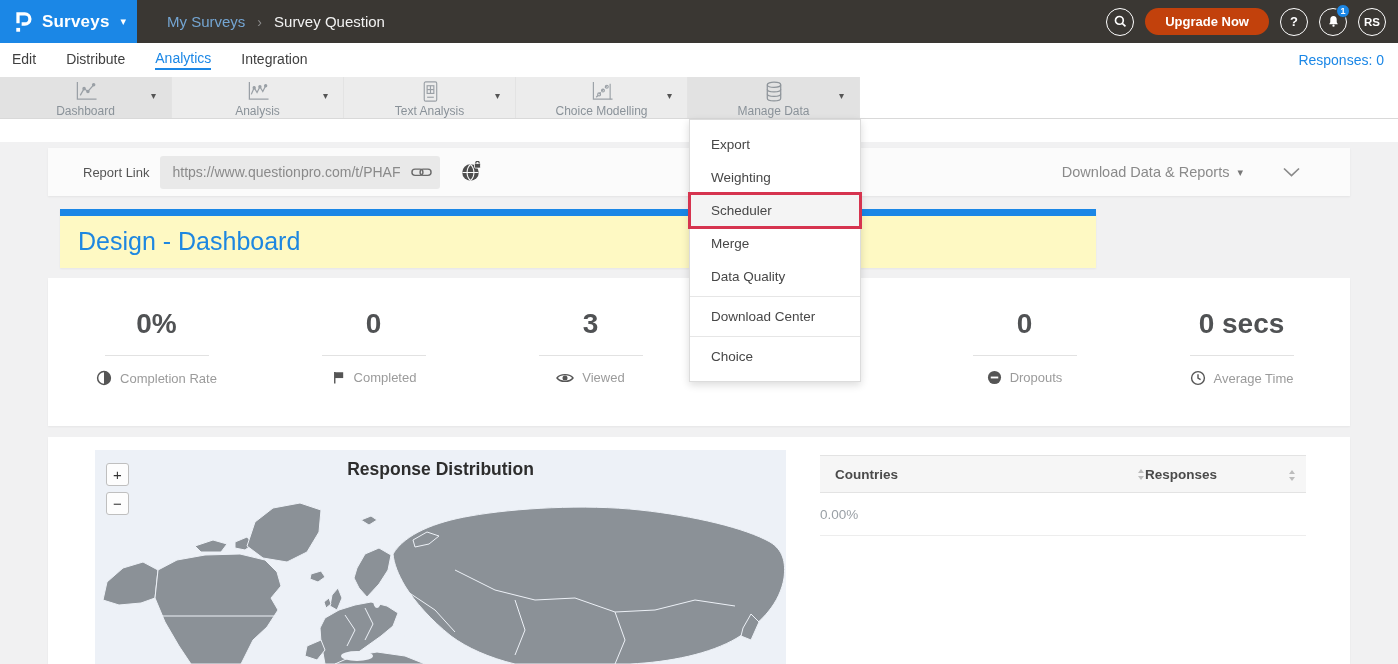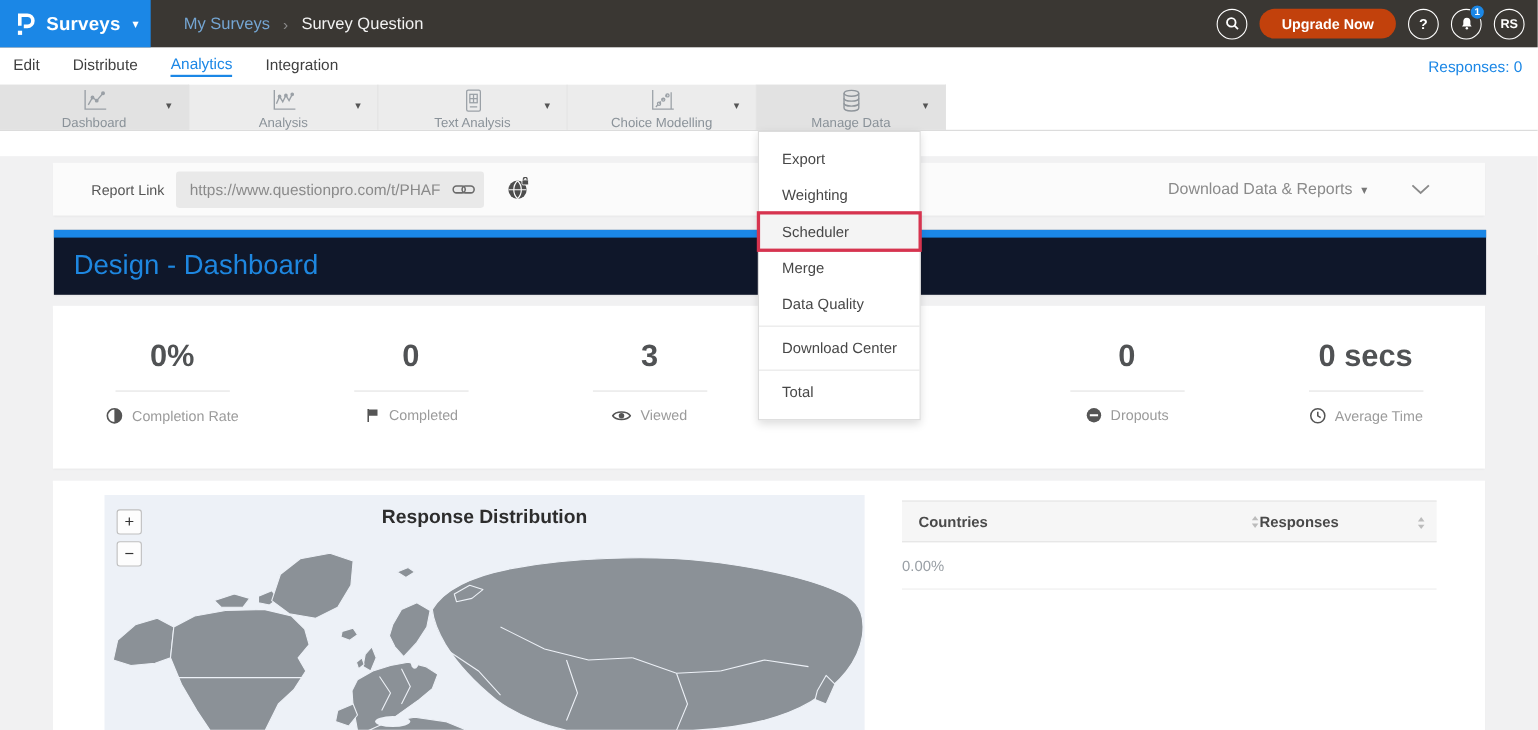--- a/index.html
+++ b/index.html
@@ -45,21 +45,21 @@
   .report-label { font-size:13px; color:#555; margin-left:35px; }
   .report-input-wrap { position:relative; margin-left:11px; }
   .report-input { width:280px; height:33px; background:#e9e9e9; border:none; border-radius:3px; font-family:"Liberation Sans",sans-serif; font-size:14px; color:#8a8a8a; padding:0 34px 0 12px; }
   .chain-icon { position:absolute; right:8px; top:9px; cursor:pointer; }
   .globe-btn { margin-left:20px; cursor:pointer; display:flex; }
   .download-group { margin-left:auto; display:flex; align-items:center; gap:8px; color:#8a8a8a; font-size:14.5px; cursor:pointer; }
   .download-caret { font-size:11px; color:#777; }
   .collapse-chevron { margin:0 50px 0 40px; cursor:pointer; display:flex; }
 
   
-  .title-card { position:absolute; left:49px; top:209px; width:1302px; height:59px; background:#0f172a; box-shadow:0 1px 2px rgba(0,0,0,.05); z-index:5; }
+  .title-card { position:absolute; left:60px; top:209px; width:1036px; height:59px; background:#fef9c3; box-shadow:0 1px 2px rgba(0,0,0,.05); z-index:5; }
   .title-blue-bar { width:100%; height:7px; background:#1b87e6; }
   .page-title { color:#1e87e0; font-size:25px; padding:11px 0 0 18px; }
 
   
   .stats-card { position:absolute; left:48px; top:278px; width:1302px; height:148px; background:#fff; box-shadow:0 1px 2px rgba(0,0,0,.05); display:flex; z-index:5; }
   .stat-col { width:217px; padding-top:32px; display:flex; flex-direction:column; align-items:center; }
   .stat-value { font-size:28px; font-weight:700; color:#505254; line-height:1; }
   .stat-divider { width:104px; height:1px; background:#e2e2e2; margin:17px 0 14px; }
   .stat-label-row { display:flex; align-items:center; gap:8px; color:#9b9b9b; font-size:13px; }
 
@@ -74,21 +74,21 @@
   .countries-table { position:absolute; left:772px; top:18px; width:486px; }
   .ct-header { display:flex; align-items:center; height:38px; background:#f6f6f6; border-top:1px solid #e3e3e3; border-bottom:1px solid #e3e3e3; }
   .ct-h-cell { display:flex; align-items:center; font-size:13.5px; font-weight:700; color:#4a4a4a; cursor:pointer; }
   .ct-h-countries { width:325px; padding-left:15px; justify-content:space-between; }
   .ct-h-responses { flex:1; padding-right:10px; justify-content:space-between;align-items:flex-end; }
   .ct-row { display:flex; align-items:center; height:43px; border-bottom:1px solid #ededed; font-size:13.5px; color:#9aa0a6; }
   .ct-cell-country { width:325px; padding-left:15px; }
   .ct-cell-responses { flex:1; }
 
   
-  .dropdown { position:absolute; left:689px; top:119px; width:148px; background:#fff; border:1px solid #dcdcdc; box-shadow:0 3px 8px rgba(0,0,0,.14); padding:8px 0; z-index:60; }
+  .dropdown { position:absolute; left:689px; top:119px; width:172px; background:#fff; border:1px solid #dcdcdc; box-shadow:0 3px 8px rgba(0,0,0,.14); padding:8px 0; z-index:60; }
   .menu-item { height:33px; line-height:33px; padding-left:21px; font-size:13.5px; color:#474747; cursor:pointer; }
   .menu-item.highlight { background:#f4f4f4; outline:3px solid #d6344f; outline-offset:-1px; }
   .menu-divider { height:1px; background:#e6e6e6; margin:3px 0; }
 </style>
 </head>
 <body>
 
 <div class="topbar">
   <div class="logo-box">
     <svg class="logo-glyph" viewBox="0 0 22 26">
@@ -377,14 +377,14 @@
 
 <div class="dropdown">
   <div class="menu-item">Export</div>
   <div class="menu-item">Weighting</div>
   <div class="menu-item highlight">Scheduler</div>
   <div class="menu-item">Merge</div>
   <div class="menu-item">Data Quality</div>
   <div class="menu-divider"></div>
   <div class="menu-item">Download Center</div>
   <div class="menu-divider"></div>
-  <div class="menu-item">Total</div>
+  <div class="menu-item">Choice</div>
 </div>
 
 </body></html>

